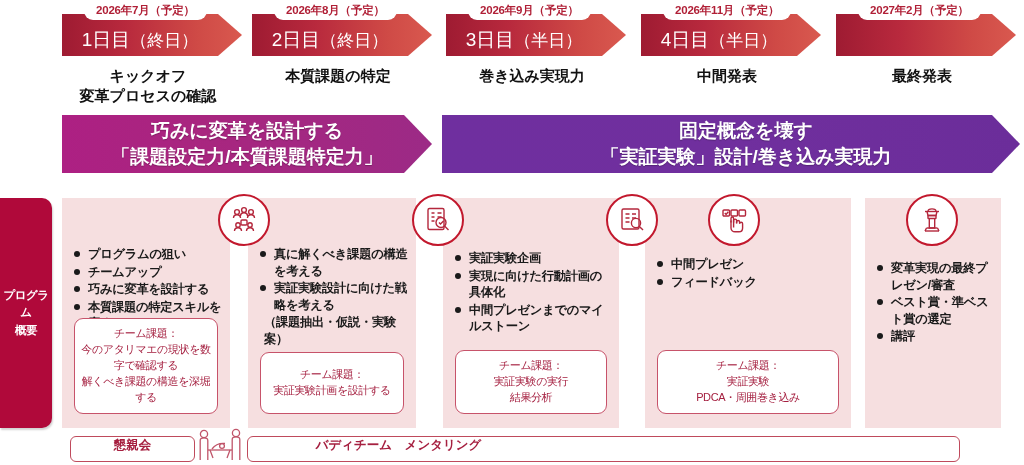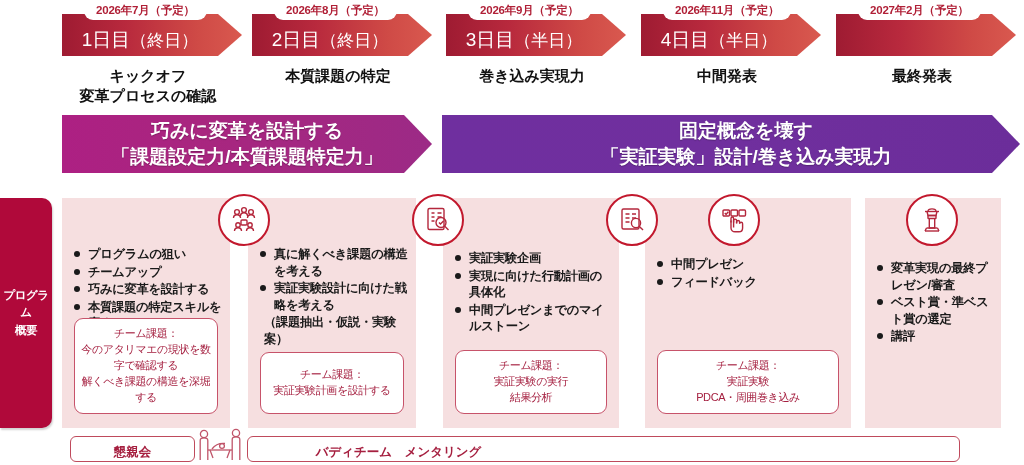--- a/index.html
+++ b/index.html
@@ -119,21 +119,21 @@
     background:#ffffff;border:2px solid #c2182d;
     display:flex;align-items:center;justify-content:center;
     z-index:6;
   }
   .icon-circle svg{display:block;}
 
   
   .botbar{
     position:absolute;height:26px;
     border:1.5px solid #bf4a5c;border-radius:6px;background:#ffffff;
-    display:flex;align-items:flex-end;justify-content:center;
+    display:flex;align-items:flex-start;justify-content:center;
     box-sizing:border-box;
   }
   .botbar span{
     color:#a62040;font-weight:bold;font-size:12.5px;letter-spacing:0px;
   }
   #bar-social{left:70px;top:436px;width:125px;}
   #bar-mentor{left:247px;top:436px;width:713px;}
   #social-figure{position:absolute;left:196px;top:428px;z-index:7;}
 </style>
 </head>

